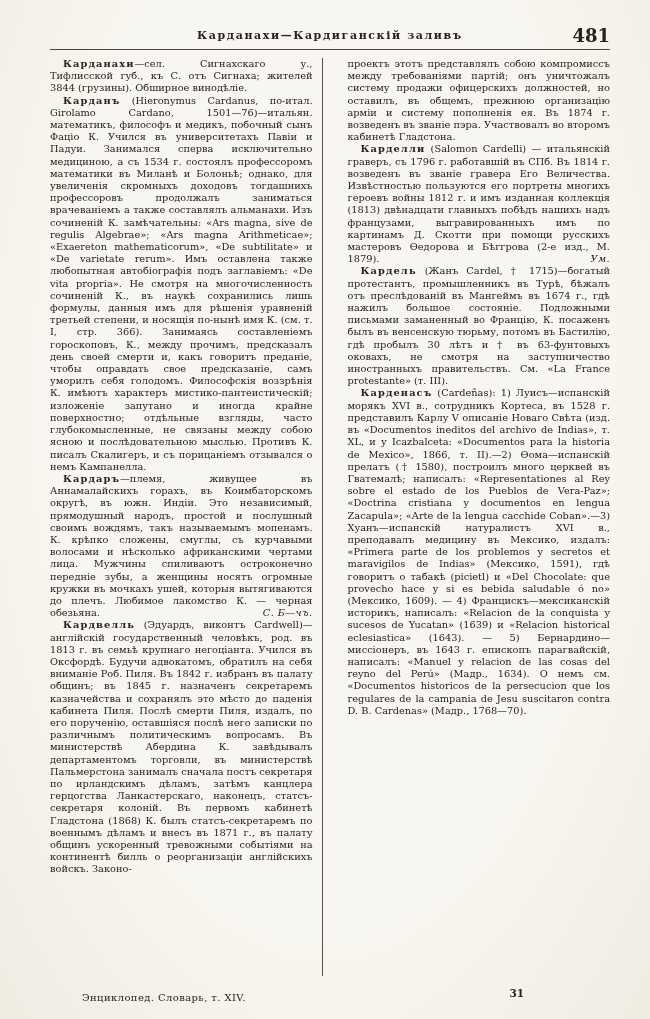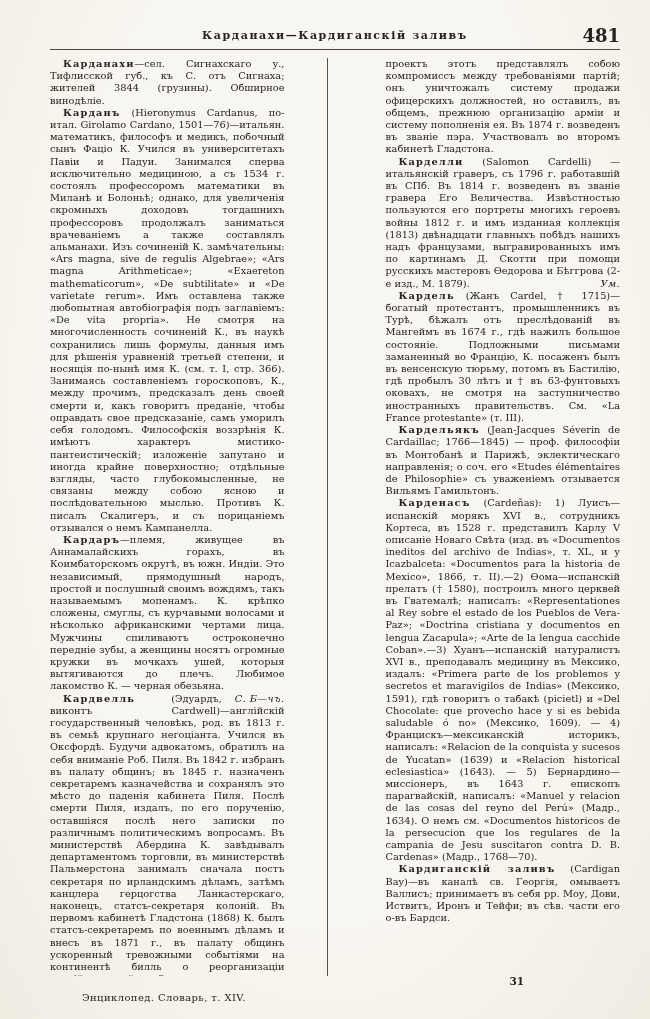--- a/index.html
+++ b/index.html
@@ -8,41 +8,41 @@
     width:650px;height:1019px;
     margin:0 auto;
     background:#f6f4ed;
     background-image:radial-gradient(ellipse at 50% 40%, #f8f6f0 60%, #efece2 100%);
     color:#262320;
     font-family:"DejaVu Serif","Liberation Serif",serif;
     overflow:hidden;
     box-sizing:border-box;
   }
   .textblock{
-    position:absolute;left:50px;right:30px;top:26px;
+    position:absolute;left:50px;right:40px;top:26px;
   }
   .pagehead{
     position:relative;height:20px;
   }
   .running-title{
     text-align:center;
     font-size:11px;font-weight:bold;letter-spacing:1.6px;
     line-height:20px;
   }
   .page-number{
     position:absolute;right:0;top:0;
     font-size:18px;font-weight:bold;line-height:20px;
   }
   .head-rule{
     border:none;border-top:1.2px solid #4c473f;
     margin:3px 0 8px 0;
   }
   .cols{
     display:flex;align-items:stretch;
-    height:918px;overflow:hidden;gap:33px;
+    height:918px;overflow:hidden;
   }
   .col{
     flex:1 1 0;overflow:hidden;
     font-size:9.8px;line-height:12.2px;
     text-align:justify;
   }
   .col.left{padding-right:9px;}
   .col.right{padding-left:25px;}
   .divider{
     flex:0 0 1px;background:#575248;
@@ -56,21 +56,21 @@
     float:right;font-style:italic;letter-spacing:0.4px;
   }
   .pagefoot{
     position:absolute;left:50px;right:40px;bottom:16px;height:14px;
   }
   .imprint{
     position:absolute;left:32px;bottom:0;
     font-size:10px;letter-spacing:0.4px;
   }
   .sigmark{
-    position:absolute;right:86px;bottom:16px;
+    position:absolute;right:86px;bottom:4px;
     font-size:10.5px;font-weight:bold;
   }
 </style>
 </head>
 <body>
 
 <div class="page">
   <div class="textblock">
 
     <div class="pagehead">
@@ -87,23 +87,21 @@
         <p class="entry"><b class="hw">Кардаръ</b><span>—племя, живущее въ Аннамалайскихъ горахъ, въ Коимбаторскомъ округѣ, въ южн. Индіи. Это независимый, прямодушный народъ, простой и послушный своимъ вождямъ, такъ называемымъ мопенамъ. К. крѣпко сложены, смуглы, съ курчавыми волосами и нѣсколько африканскими чертами лица. Мужчины спиливаютъ остроконечно передніе зубы, а женщины носятъ огромные кружки въ мочкахъ ушей, которыя вытягиваются до плечъ. Любимое лакомство К. — черная обезьяна.</span><span class="sig">С. Б—чъ.</span></p>
         <p class="entry"><b class="hw">Кардвелль</b><span> (Эдуардъ, виконтъ Cardwell)—англійскій государственный человѣкъ, род. въ 1813 г. въ семьѣ крупнаго негоціанта. Учился въ Оксфордѣ. Будучи адвокатомъ, обратилъ на себя вниманіе Роб. Пиля. Въ 1842 г. избранъ въ палату общинъ; въ 1845 г. назначенъ секретаремъ казначейства и сохранялъ это мѣсто до паденія кабинета Пиля. Послѣ смерти Пиля, издалъ, по его порученію, оставшіяся послѣ него записки по различнымъ политическимъ вопросамъ. Въ министерствѣ Абердина К. завѣдывалъ департаментомъ торговли, въ министерствѣ Пальмерстона занималъ сначала постъ секретаря по ирландскимъ дѣламъ, затѣмъ канцлера герцогства Ланкастерскаго, наконецъ, статсъ-секретаря колоній. Въ первомъ кабинетѣ Гладстона (1868) К. былъ статсъ-секретаремъ по военнымъ дѣламъ и внесъ въ 1871 г., въ палату общинъ ускоренный тревожными событіями на континентѣ билль о реорганизаціи англійскихъ войскъ. Законо-</span></p>
       </div>
 
       <div class="divider"></div>
 
       <div class="col right">
         <p class="entry cont"><span>проектъ этотъ представлялъ собою компромиссъ между требованіями партій; онъ уничтожалъ систему продажи офицерскихъ должностей, но оставилъ, въ общемъ, прежнюю организацію арміи и систему пополненія ея. Въ 1874 г. возведенъ въ званіе пэра. Участвовалъ во второмъ кабинетѣ Гладстона.</span></p>
         <p class="entry"><b class="hw">Карделли</b><span> (Salomon Cardelli) — итальянскій граверъ, съ 1796 г. работавшій въ СПб. Въ 1814 г. возведенъ въ званіе гравера Его Величества. Извѣстностью пользуются его портреты многихъ героевъ войны 1812 г. и имъ изданная коллекція (1813) двѣнадцати главныхъ побѣдъ нашихъ надъ французами, выгравированныхъ имъ по картинамъ Д. Скотти при помощи русскихъ мастеровъ Ѳедорова и Бѣггрова (2-е изд., М. 1879).</span><span class="sig">Ум.</span></p>
         <p class="entry"><b class="hw">Кардель</b><span> (Жанъ Cardel, † 1715)—богатый протестантъ, промышленникъ въ Турѣ, бѣжалъ отъ преслѣдованій въ Мангеймъ въ 1674 г., гдѣ нажилъ большое состояніе. Подложными письмами заманенный во Францію, К. посаженъ былъ въ венсенскую тюрьму, потомъ въ Бастилію, гдѣ пробылъ 30 лѣтъ и † въ 63-фунтовыхъ оковахъ, не смотря на заступничество иностранныхъ правительствъ. См. «La France protestante» (т. III).</span></p>
-        <p class="entry"><b class="hw">Кардельякъ</b><span> (Jean-Jacques Séverin de Cardaillac; 1766—1845) — проф. философіи въ Монтобанѣ и Парижѣ, эклектическаго направленія; о соч. его «Etudes élémentaires de Philosophie» съ уваженіемъ отзывается Вильямъ Гамильтонъ.</span></p>
         <p class="entry"><b class="hw">Карденасъ</b><span> (Cardeñas): 1) Луисъ—испанскій морякъ XVI в., сотрудникъ Кортеса, въ 1528 г. представилъ Карлу V описаніе Новаго Свѣта (изд. въ «Documentos ineditos del archivo de Indias», т. XL, и у Icazbalceta: «Documentos para la historia de Mexico», 1866, т. II).—2) Ѳома—испанскій прелатъ († 1580), построилъ много церквей въ Гватемалѣ; написалъ: «Representationes al Rey sobre el estado de los Pueblos de Vera-Paz»; «Doctrina cristiana y documentos en lengua Zacapula»; «Arte de la lengua cacchide Coban».—3) Хуанъ—испанскій натуралистъ XVI в., преподавалъ медицину въ Мексико, издалъ: «Primera parte de los problemos y secretos et maravigilos de Indias» (Мексико, 1591), гдѣ говоритъ о табакѣ (picietl) и «Del Chocolate: que provecho hace y si es bebida saludable ó no» (Мексико, 1609). — 4) Францискъ—мексиканскій историкъ, написалъ: «Relacion de la conquista y sucesos de Yucatan» (1639) и «Relacion historical eclesiastica» (1643). — 5) Бернардино—миссіонеръ, въ 1643 г. епископъ парагвайскій, написалъ: «Manuel y relacion de las cosas del reyno del Perú» (Мадр., 1634). О немъ см. «Documentos historicos de la persecucion que los regulares de la campania de Jesu suscitaron contra D. B. Cardenas» (Мадр., 1768—70).</span></p>
-        <p class="entry"><b class="hw">Кардиганскій заливъ</b><span> (Cardigan Bay)—въ каналѣ св. Георгія, омываетъ Валлисъ; принимаетъ въ себя рр. Моу, Дови, Иствитъ, Иронъ и Тейфи; въ сѣв. части его о-въ Бардси.</span></p>
       </div>
 
     </div>
   </div>
 
   <div class="pagefoot">
     <span class="imprint">Энциклопед. Словарь, т. XIV.</span>
     <span class="sigmark">31</span>
   </div>
 </div>

